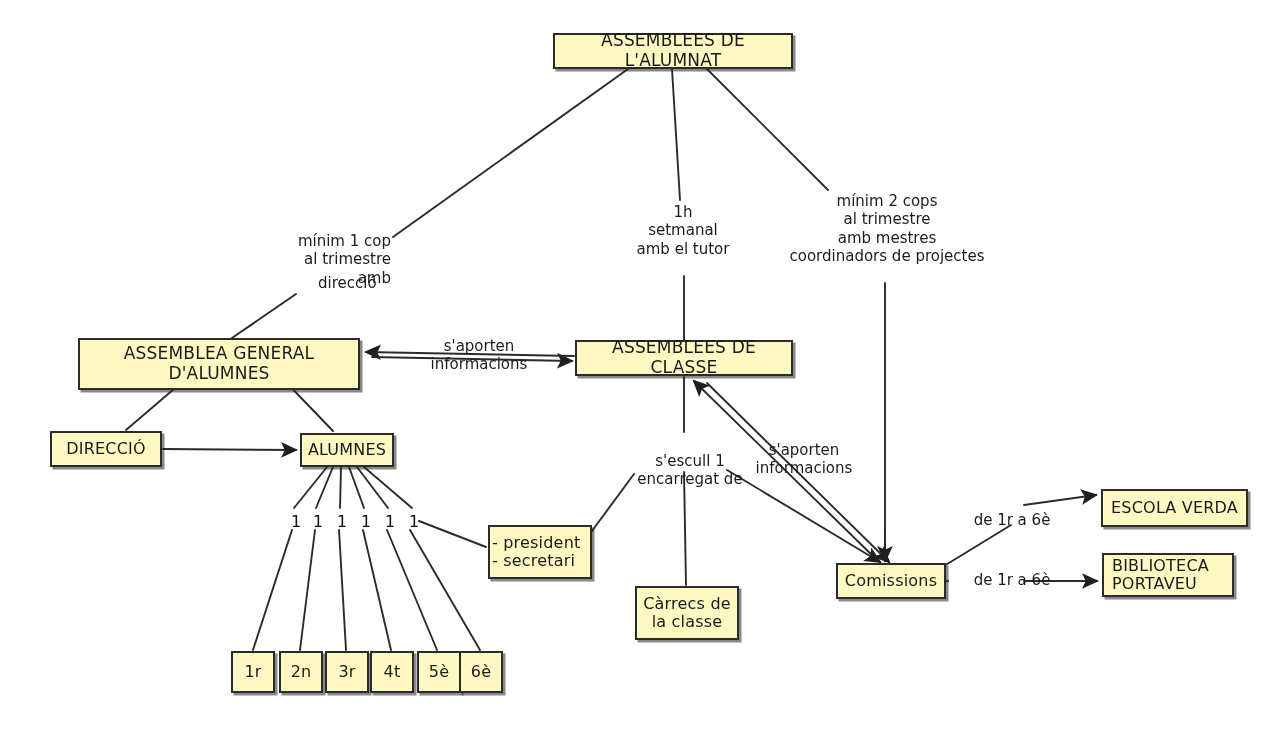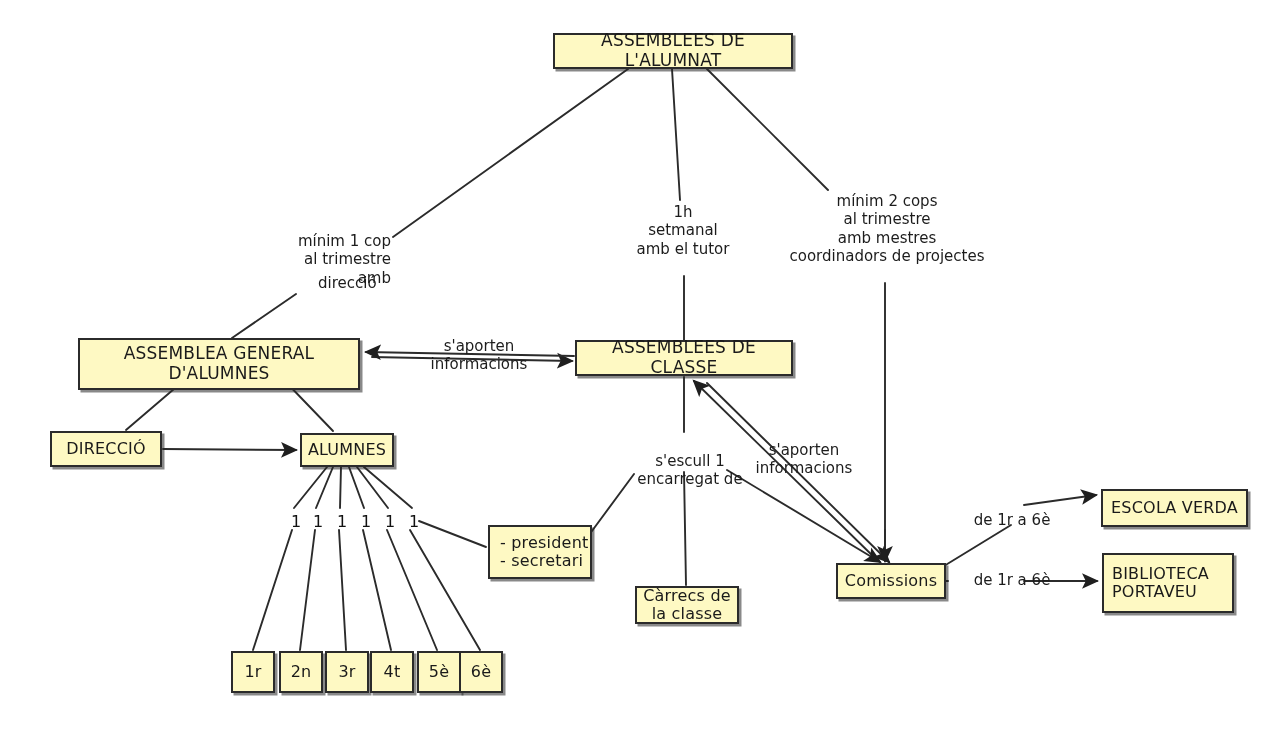--- a/index.html
+++ b/index.html
@@ -98,39 +98,39 @@
   </div>
 
   <div class="node t-mid" style="left:50px;top:431px;width:112px;height:36px;">
     <span>DIRECCIÓ</span>
   </div>
 
   <div class="node t-mid" style="left:300px;top:433px;width:94px;height:34px;">
     <span>ALUMNES</span>
   </div>
 
-  <div class="node t-mid" style="left:488px;top:525px;width:104px;height:54px;justify-content:flex-start;padding-left:10px;">
+  <div class="node t-mid" style="left:488px;top:525px;width:104px;height:54px;justify-content:flex-start;padding-left:2px;">
     <span style="text-align:left;">- president
 - secretari</span>
   </div>
 
-  <div class="node t-mid" style="left:635px;top:586px;width:104px;height:38px;text-align:center;">
+  <div class="node t-mid" style="left:635px;top:586px;width:104px;height:54px;text-align:center;">
     <span>Càrrecs
 de la classe</span>
   </div>
 
   <div class="node t-mid" style="left:1101px;top:489px;width:147px;height:38px;">
     <span>ESCOLA VERDA</span>
   </div>
 
   <div class="node t-mid" style="left:836px;top:563px;width:110px;height:36px;">
     <span>Comissions</span>
   </div>
 
-  <div class="node t-mid" style="left:1102px;top:553px;width:132px;height:60px;justify-content:flex-end;padding-left:8px;">
+  <div class="node t-mid" style="left:1102px;top:553px;width:132px;height:44px;justify-content:flex-end;padding-left:8px;">
     <span style="text-align:left;">BIBLIOTECA
 PORTAVEU</span>
   </div>
 
   <div class="node t-mid" style="left:231px;top:651px;width:44px;height:42px;">
     <span>1r</span>
   </div>
   <div class="node t-mid" style="left:279px;top:651px;width:44px;height:42px;">
     <span>2n</span>
   </div>

